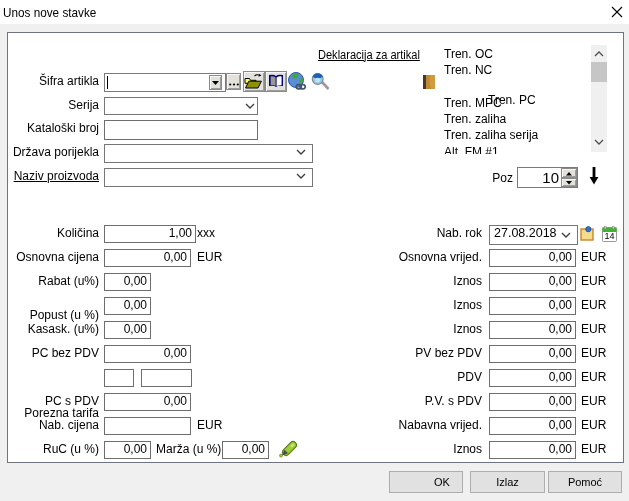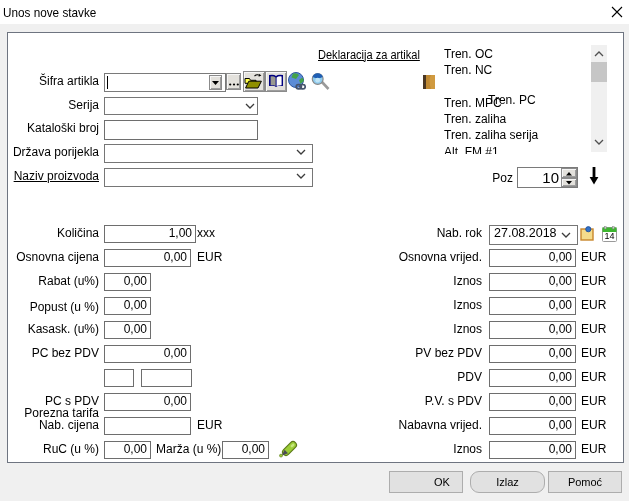--- a/index.html
+++ b/index.html
@@ -133,21 +133,21 @@
   </svg>
 
 <svg class="abs" style="left:589px;top:167px;" width="10" height="18" viewBox="0 0 10 18">
 <path d="M5 0 L5 11" stroke="#000" stroke-width="2.8"></path>
 <polygon points="0.6,10 9.4,10 5,17.5" fill="#000"></polygon>
 </svg>
 
 <div class="abs lbl rlbl" style="left:4px;top:225.5px;width:95px;">Količina</div>
 <div class="abs lbl rlbl" style="left:4px;top:249.5px;width:95px;">Osnovna cijena</div>
 <div class="abs lbl rlbl" style="left:4px;top:273.5px;width:95px;">Rabat (u%)</div>
-<div class="abs lbl rlbl" style="left:4px;top:300px;width:95px;">Popust (u %)</div>
+<div class="abs lbl rlbl" style="left:4px;top:308px;width:95px;">Popust (u %)</div>
 <div class="abs lbl rlbl" style="left:4px;top:321.5px;width:95px;">Kasask. (u%)</div>
 <div class="abs lbl rlbl" style="left:4px;top:345.5px;width:95px;">PC bez PDV</div>
 <div class="abs lbl rlbl" style="left:4px;top:369.5px;width:95px;margin-top:36px;">Porezna tarifa</div>
 <div class="abs lbl rlbl" style="left:4px;top:393.5px;width:95px;">PC s PDV</div>
 <div class="abs lbl rlbl" style="left:4px;top:417.5px;width:95px;">Nab. cijena</div>
 <div class="abs lbl rlbl" style="left:4px;top:441.5px;width:95px;">RuC (u %)</div>
 
 <div class="abs field" style="left:104px;top:225px;width:92px;height:18px">1,00</div>
 <div class="abs lbl" style="left:197px;top:225.5px;">xxx</div>
 <div class="abs field" style="left:104px;top:249px;width:87px;height:18px">0,00</div>
@@ -216,14 +216,14 @@
 <div class="abs lbl" style="left:581px;top:273.5px;">EUR</div>
 <div class="abs lbl" style="left:581px;top:297.5px;">EUR</div>
 <div class="abs lbl" style="left:581px;top:321.5px;">EUR</div>
 <div class="abs lbl" style="left:581px;top:345.5px;">EUR</div>
 <div class="abs lbl" style="left:581px;top:369.5px;">EUR</div>
 <div class="abs lbl" style="left:581px;top:393.5px;">EUR</div>
 <div class="abs lbl" style="left:581px;top:417.5px;">EUR</div>
 <div class="abs lbl" style="left:581px;top:441.5px;">EUR</div>
 
 <div class="abs pbtn" style="left:389px;top:471px;width:74px;height:22px;padding-left:32px;">OK</div>
-<div class="abs pbtn" style="left:470px;top:471px;width:75px;height:22px;border-radius:9px;">Izlaz</div>
+<div class="abs pbtn" style="left:470px;top:471px;width:75px;height:22px;">Izlaz</div>
 <div class="abs pbtn" style="left:548px;top:471px;width:74px;height:22px;">Pomoć</div>
 
 </body></html>

